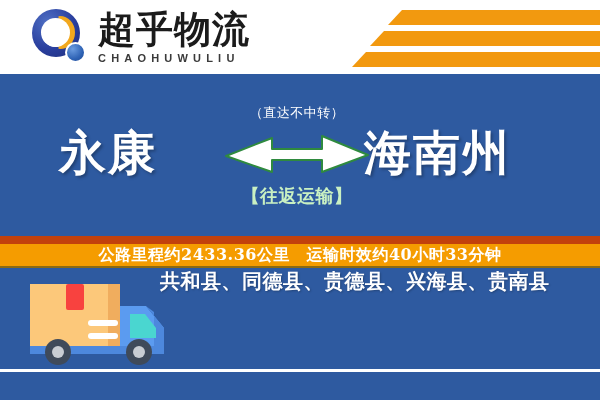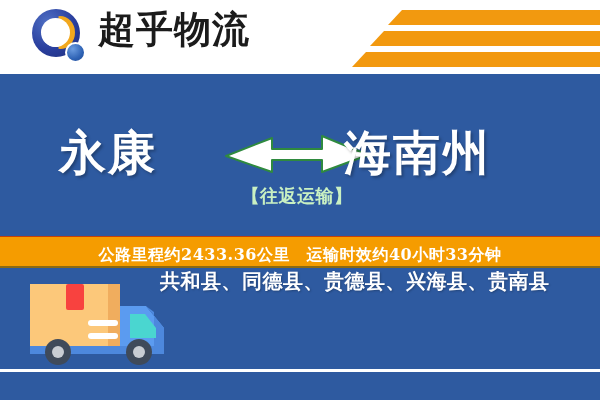--- a/index.html
+++ b/index.html
@@ -122,21 +122,21 @@
     top: 18px;
     font-family: "DejaVu Serif", "Liberation Serif", serif;
     font-size: 47px;
     font-weight: bold;
     color: #ffffff;
     letter-spacing: 2px;
     white-space: nowrap;
     text-shadow: 2px 2px 3px rgba(0,0,0,0.28);
   }
   .city-from { left: 59px; }
-  .city-to   { left: 344px; }
+  .city-to   { left: 364px; }
 
   .mid {
     position: absolute;
     left: 222px; top: 0;
     width: 150px; height: 108px;
   }
   .mid-top {
     position: absolute;
     left: 0; top: 0;
     width: 150px;
@@ -163,25 +163,25 @@
     position: absolute;
     left: 2px; top: 26px;
   }
 
   
   .info-bar {
     position: absolute;
     left: 0; top: 236px;
     width: 600px; height: 32px;
     background: #f59c00;
-    border-top: 1px solid #c2410c;
+    border-top: 8px solid #c2410c;
     border-bottom: 2px solid #8c6a12;
     box-sizing: border-box;
     display: flex;
-    align-items: flex-end;
+    align-items: center;
     justify-content: center;
   }
   .info-text {
     font-family: "DejaVu Serif", "Liberation Serif", serif;
     font-size: 16px;
     font-weight: bold;
     color: #ffffff;
     letter-spacing: 0.5px;
     white-space: nowrap;
   }
@@ -225,35 +225,37 @@
     <div class="logo-mark">
       <div class="logo-ring"></div>
       <div class="logo-hole"></div>
       <div class="logo-crescent"></div>
       <div class="logo-crescent-cut"></div>
       <div class="logo-dot"></div>
     </div>
 
     <div class="logo-text-wrap">
       <div class="logo-cn">超乎物流</div>
+      <div class="logo-en">CHAOHUWULIU</div>
     </div>
 
     <div class="stripes">
       <div class="stripe s1"></div>
       <div class="stripe s2"></div>
       <div class="stripe s3"></div>
     </div>
   </div>
 
   <div class="body-blue"></div>
 
   <div class="route">
     <div class="city city-from">永康</div>
 
     <div class="mid">
+      <div class="mid-top">（直达不中转）</div>
 
       <svg class="arrow-svg" width="146" height="48" viewBox="0 0 146 48">
         <polygon points="2,26 48,8 48,19 98,19 98,6 144,25 98,42 98,30 48,30 48,42" fill="#ffffff" stroke="#2f8a3f" stroke-width="2" stroke-linejoin="round"></polygon>
       </svg>
 
       <div class="mid-bottom">【往返运输】</div>
     </div>
 
     <div class="city city-to">海南州</div>
   </div>

